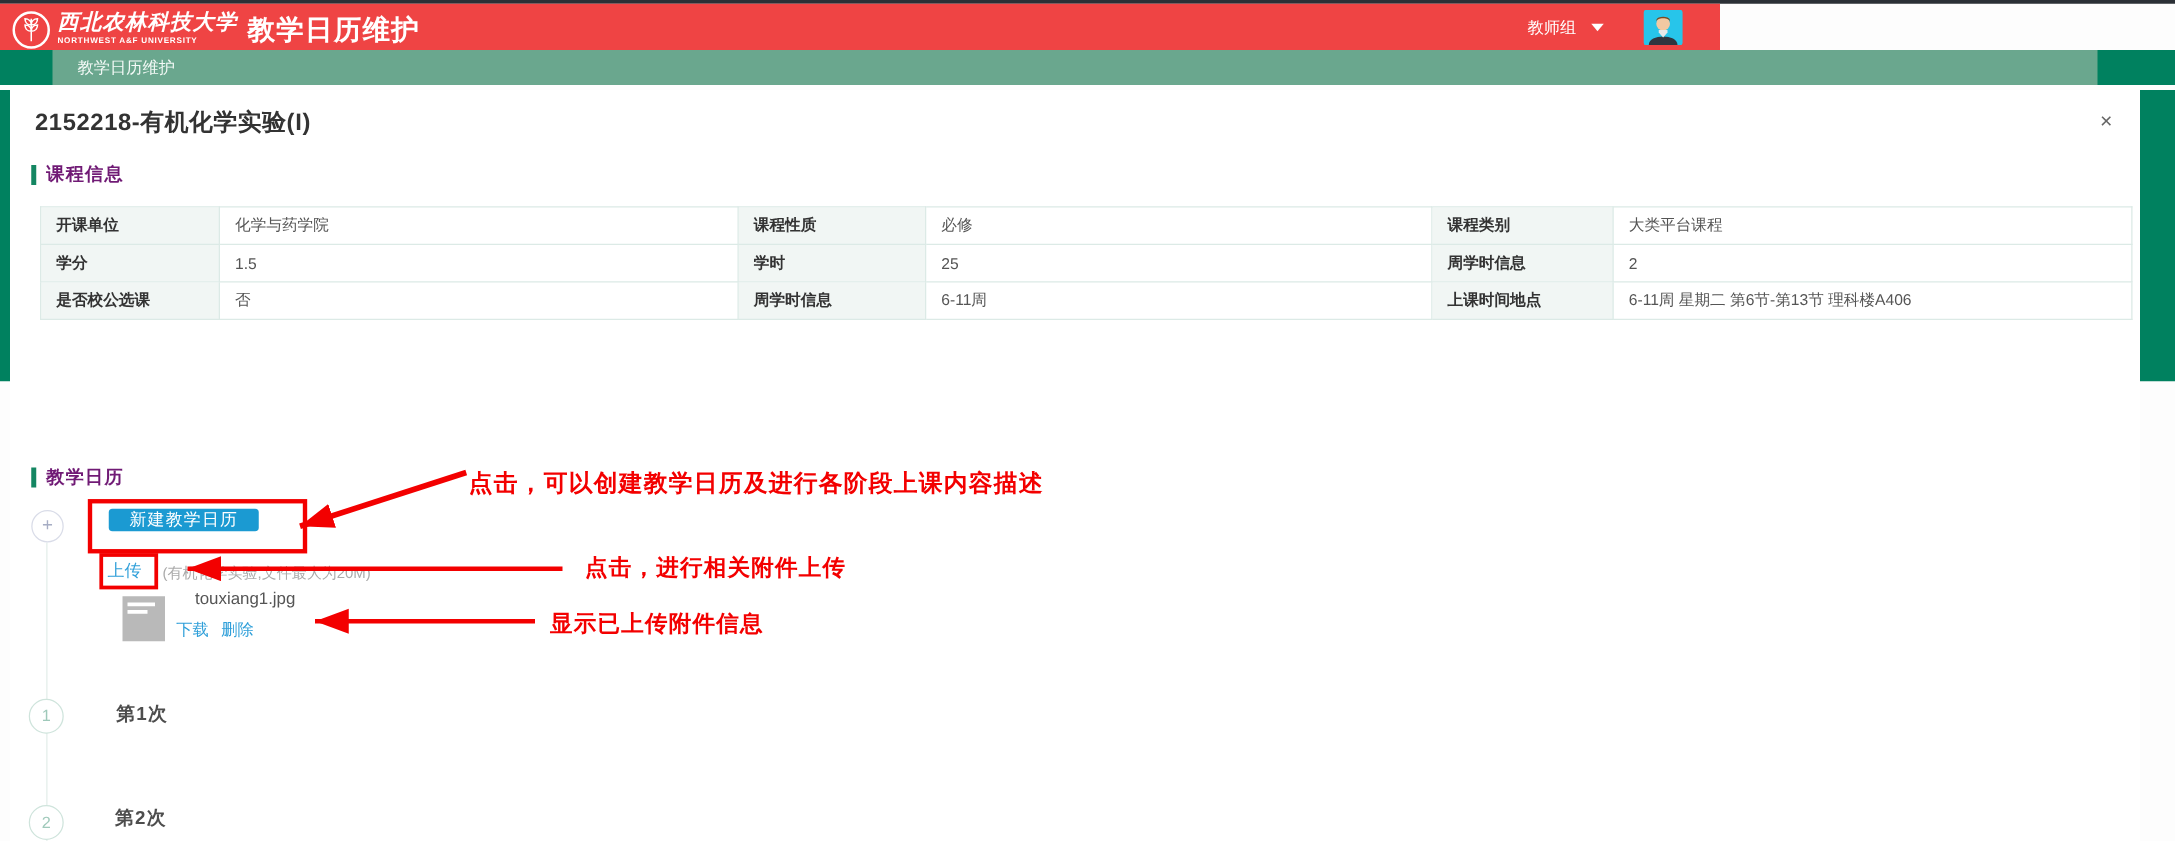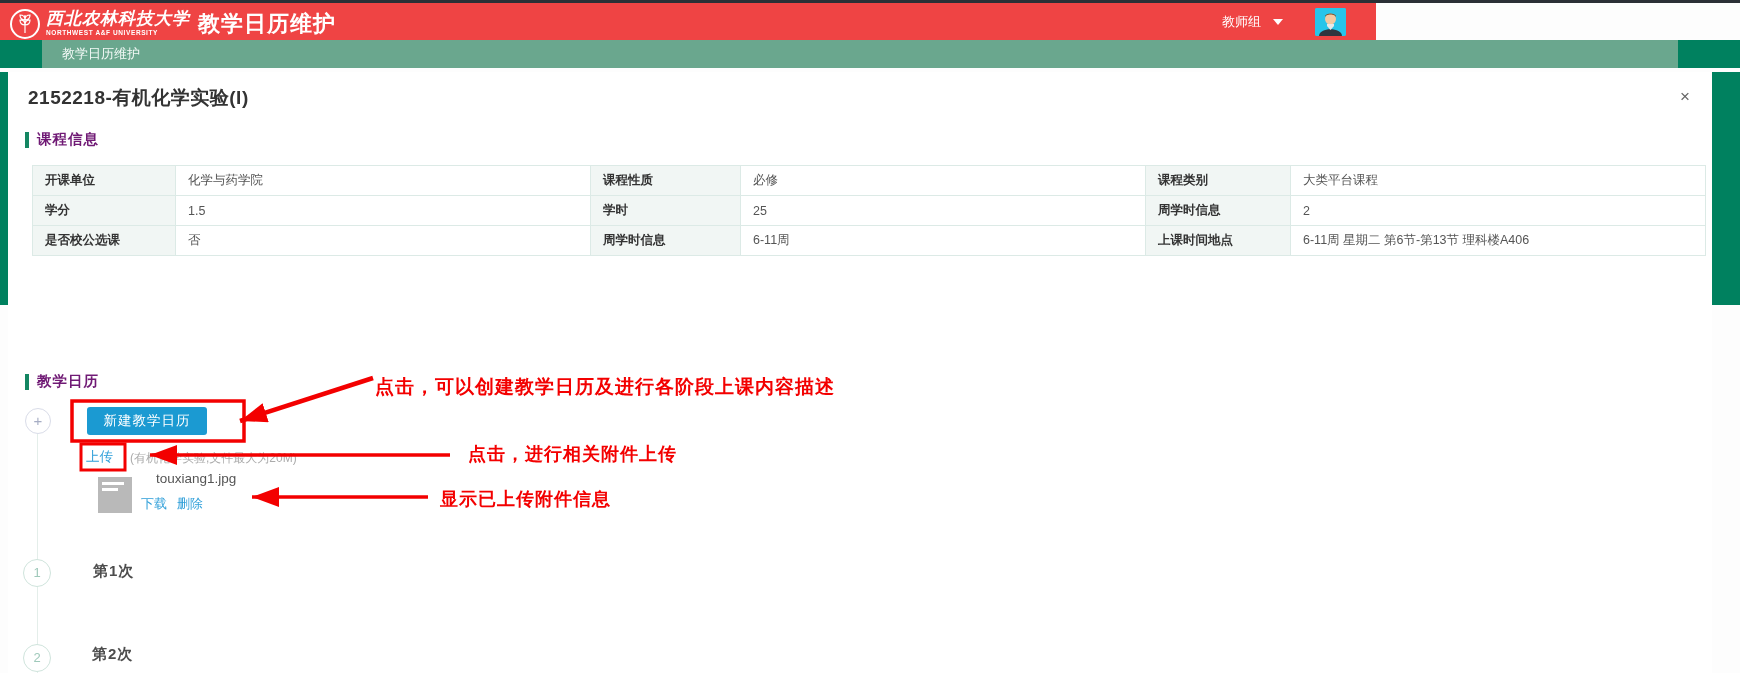--- a/index.html
+++ b/index.html
@@ -56,21 +56,21 @@
   
   .timeline-line { position:absolute; left:29px; top:362px; width:1px; height:239px; background:#e4eeea; }
   .node { position:absolute; border-radius:50%; background:#fff; text-align:center; z-index:2; }
   .node-plus { left:17px; top:336px; width:26px; height:26px; border:1px solid #d9dce8;
                color:#a6adc4; font-size:15px; line-height:24px; cursor:pointer; }
   .node-num { width:28px; height:28px; border:1px solid #cfe4dc; color:#9fc9ba;
               font-size:13px; line-height:26px; }
   .node-1 { left:15px; top:487px; }
   .node-2 { left:15px; top:572px; }
 
-  .new-cal-btn { position:absolute; left:79px; top:335px; width:120px; height:28px;
+  .new-cal-btn { position:absolute; left:79px; top:335px; width:120px; height:18px;
                  background:#1b9ad2; border:none; border-radius:3px; color:#fff;
                  font-size:13.5px; letter-spacing:1px; cursor:pointer;
                  font-family:Liberation Serif, serif; }
   .upload-link { position:absolute; left:78px; top:376px; font-size:13.5px; color:#2f9fd9;
                  cursor:pointer; }
   .upload-hint { position:absolute; left:122px; top:378px; font-size:12px; color:#ababab; }
 
   .file-icon { position:absolute; left:90px; top:405px; width:34px; height:36px;
                background:#b9b9b9; }
   .file-icon .l1, .file-icon .l2 { position:absolute; left:4px; height:3px; background:#fff; }

